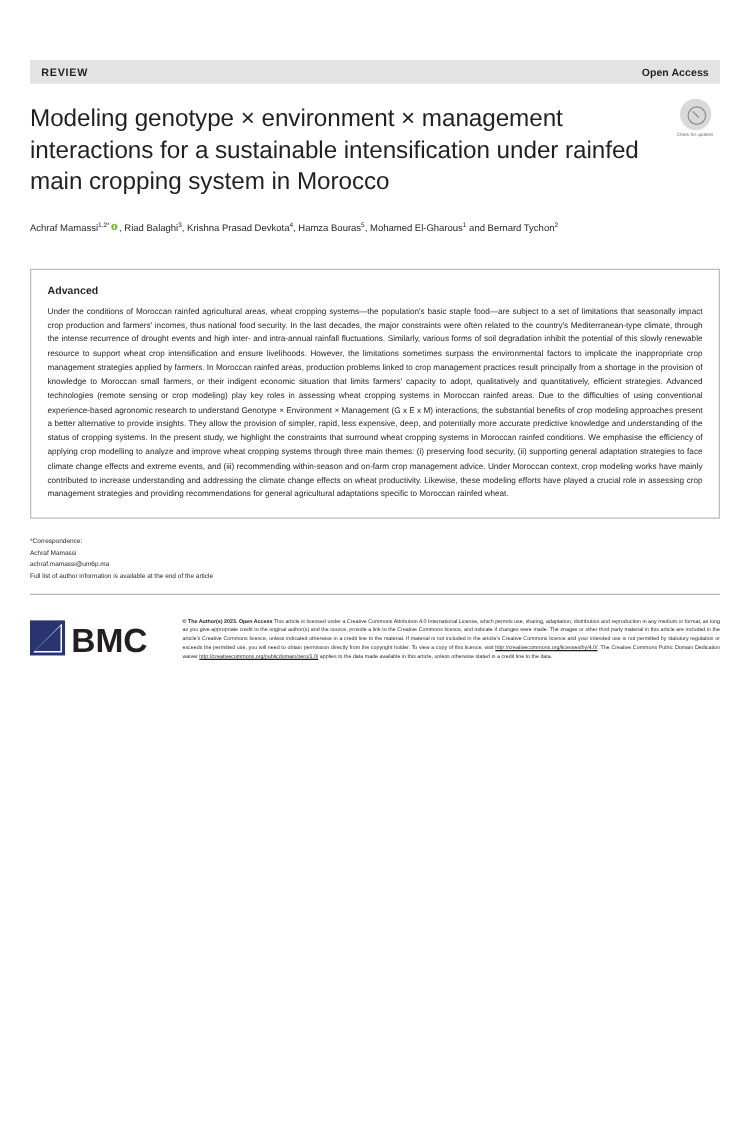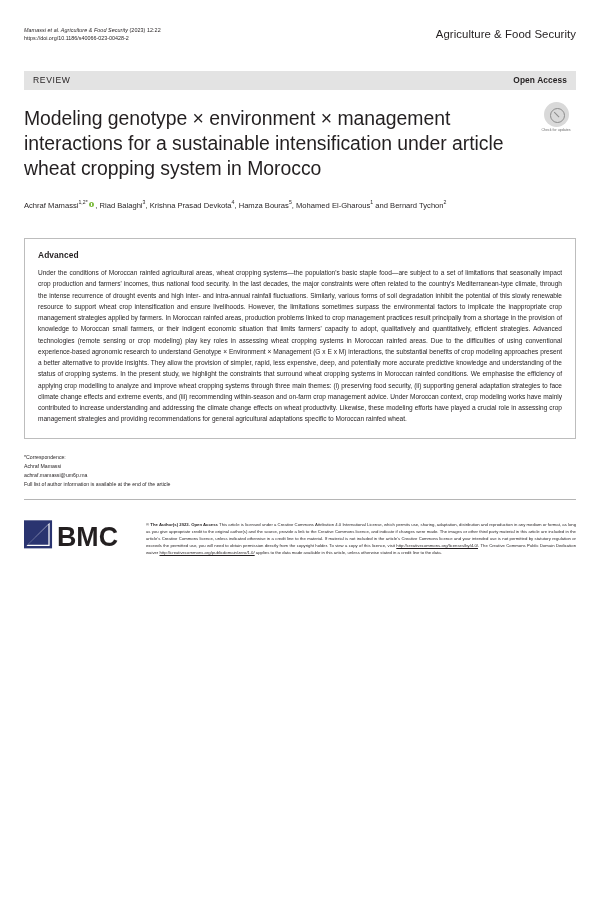--- a/index.html
+++ b/index.html
@@ -50,21 +50,21 @@
     margin-top: 22px;
     background: #e3e3e3;
     height: 19px;
     display: flex;
     align-items: center;
     justify-content: space-between;
     padding: 0 9px;
   }
   .review-bar .left {
     font-size: 8.6px;
-    font-weight: normal;
+    font-weight: bold;
     letter-spacing: 0.07em;
   }
   .review-bar .right {
     font-size: 8.4px;
     font-weight: bold;
     letter-spacing: 0.01em;
   }
 
   
   .title-wrap {
@@ -185,21 +185,21 @@
 
   
   .foot-rule {
     border-top: 0.7px solid #b5b5b5;
     margin-top: 9px;
   }
 
   
   .footer {
     display: flex;
-    align-items: flex-end;
+    align-items: center;
     margin-top: 11px;
   }
   .bmc-logo {
     width: 122px;
     flex: 0 0 122px;
     padding-top: 8px;
   }
   .bmc-logo svg { display: block; }
   .license {
     font-size: 4.25px;
@@ -209,38 +209,28 @@
     padding-top: 2px;
   }
   .license b { font-weight: bold; }
   .license .lnk { text-decoration: underline; }
 </style>
 </head>
 <body>
 
 <div class="page">
 
-  <div class="runhead">
-    <div class="runhead-left">
-      <div class="cite-line">
-        <i>Mamassi et al. Agriculture &amp; Food Security</i>
-        <span>(2023) 12:22</span>
-      </div>
-      <div class="doi">https://doi.org/10.1186/s40066-023-00428-2</div>
-    </div>
-    <div class="journal-title">Agriculture &amp; Food Security</div>
-  </div>
 
   <div class="review-bar">
     <div class="left">REVIEW</div>
     <div class="right">Open Access</div>
   </div>
 
   <div class="title-wrap">
-    <h1 class="title">Modeling genotype × environment × management interactions for a sustainable intensification under article wheat cropping system in Morocco</h1>
+    <h1 class="title">Modeling genotype × environment × management interactions for a sustainable intensification under rainfed main cropping system in Morocco</h1>
     <div class="crossmark">
       <div class="circle"></div>
       <div class="cm-label">Check for updates</div>
     </div>
   </div>
 
   <div class="authors">
     <span>Achraf Mamassi<sup>1,2*</sup></span><span class="orcid"></span><span>, Riad Balaghi<sup>3</sup>, Krishna Prasad Devkota<sup>4</sup>, Hamza Bouras<sup>5</sup>, Mohamed El‑Gharous<sup>1</sup> and Bernard Tychon<sup>2</sup></span>
   </div>
 

